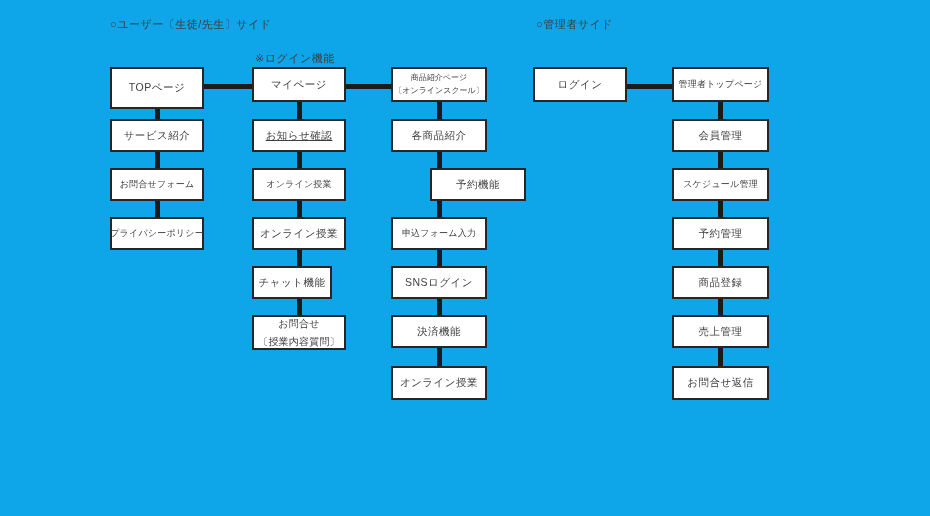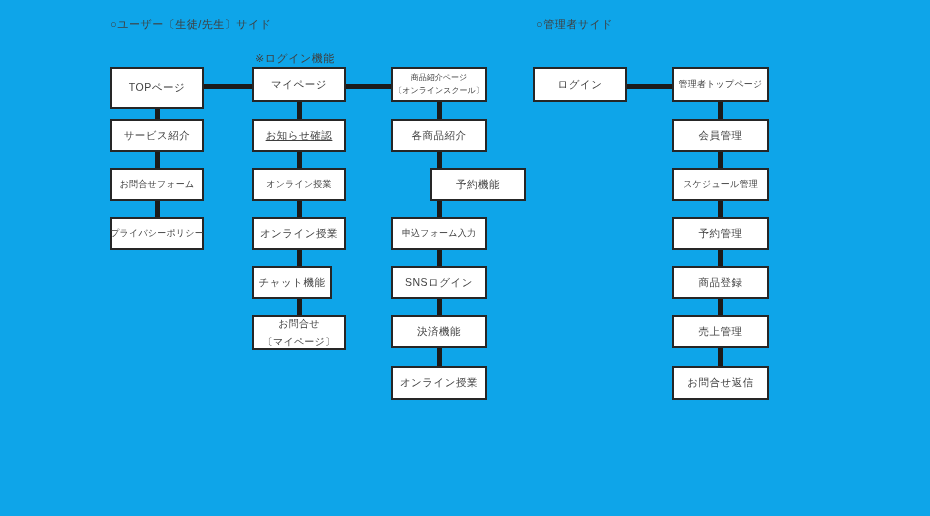--- a/index.html
+++ b/index.html
@@ -111,21 +111,21 @@
     <span>オンライン授業</span>
   </div>
   <div class="node" style="left:252px; top:217px; width:94px; height:33px;">
     <span>オンライン授業</span>
   </div>
   <div class="node" style="left:252px; top:266px; width:80px; height:33px;">
     <span>チャット機能</span>
   </div>
   <div class="node fs10" style="left:252px; top:315px; width:94px; height:35px;">
     <span>お問合せ</span>
-    <span>〔マイページ〕</span>
+    <span>〔授業内容質問〕</span>
   </div>
 
   <div class="node tiny" style="left:391px; top:67px; width:96px; height:35px;">
     <span>商品紹介ページ</span>
     <span>〔オンラインスクール〕</span>
   </div>
   <div class="node" style="left:391px; top:119px; width:96px; height:33px;">
     <span>各商品紹介</span>
   </div>
   <div class="node" style="left:391px; top:168px; width:96px; height:33px;margin-left:39px;">

